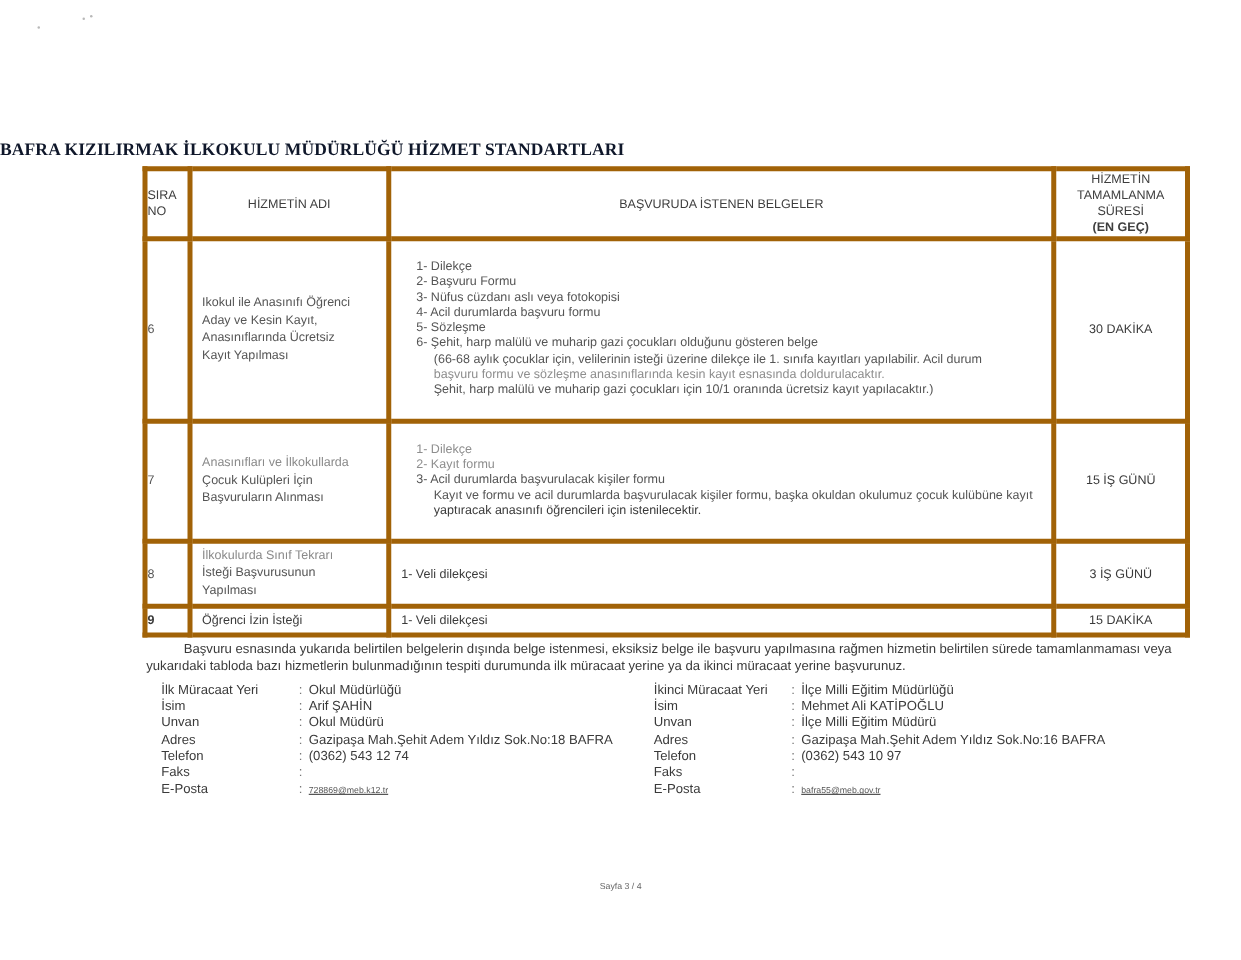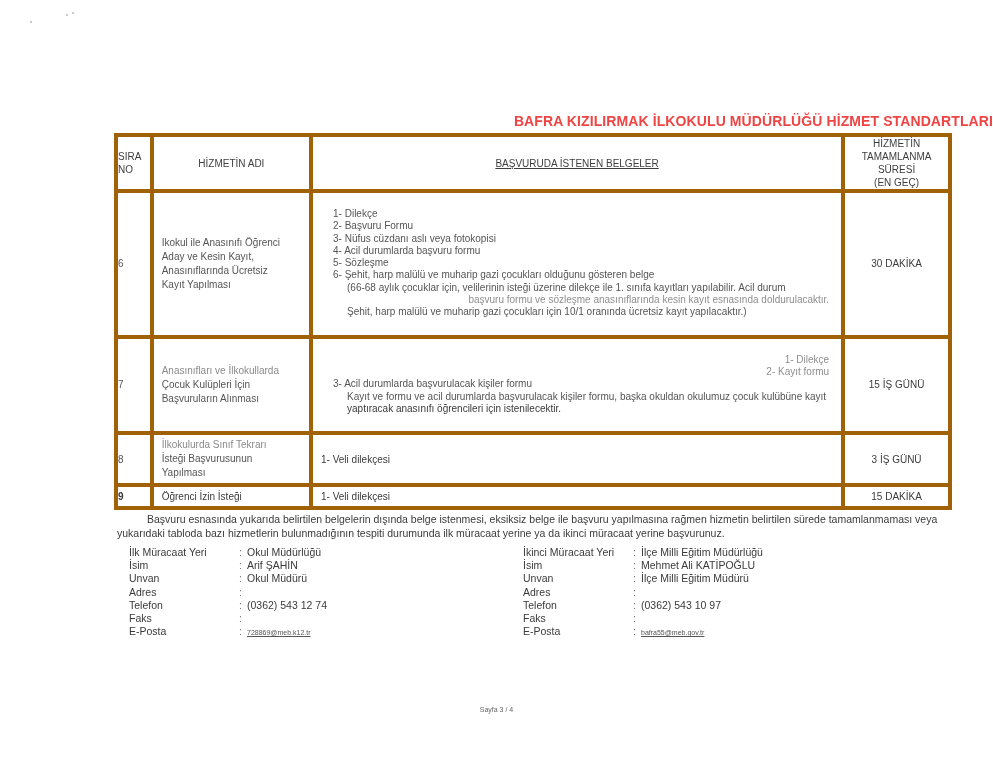--- a/index.html
+++ b/index.html
@@ -18,25 +18,26 @@
     .speck {
       position: absolute;
       width: 2px; height: 2px;
       background: #b8b8b8;
       border-radius: 50%;
     }
     .doc-title {
       position: absolute;
       left: 0; right: 0;
       top: 113px;
-      text-align: right;
+      text-align: left;
       font-size: 14px;
       font-weight: bold;
-      color: #ef4444;
+      color: #0f172a;
       letter-spacing: 0.1px;
+      font-family: Liberation Serif, serif;
     }
     table.std {
       position: absolute;
       left: 114px;
       top: 133px;
       width: 838px;
       border-collapse: collapse;
       font-size: 10px;
       color: #555;
     }
@@ -52,36 +53,36 @@
       font-weight: normal;
       color: #3e3e3e;
       height: 52px;
       font-size: 10px;
     }
     .c-no { width: 32px; text-align: left; }
     .c-name { width: 150px; text-align: left; padding-left: 8px !important; }
     .c-docs { width: 543px; text-align: left; }
     .c-time { width: 104px; text-align: center; font-weight: normal; color: #3a3a3a; }
     th.c-name { text-align: center; padding-left: 0 !important; }
-    th.c-docs { text-align: center; text-decoration: underline; }
+    th.c-docs { text-align: center; }
     th.c-time { font-weight: bold; line-height: 13px; }
-    th.c-time .sub { font-weight: normal; display: block; }
+    th.c-time .sub { font-weight: bold; display: block; }
     th.c-time .thin { font-weight: normal; display: block; }
     th.c-no { line-height: 13px; }
     .name-text { line-height: 14px; display: block; padding-right: 6px; }
     .name-faint { color: #8a8a8a; }
     .docs-list {
       list-style: none;
       margin: 12px;
       padding: 3px 0 4px 8px;
       line-height: 12.3px;
     }
     .docs-list li { margin: 0; }
     .docs-note { padding-left: 14px; }
-    .faint { color: #8e8e8e; text-align: right; }
+    .faint { color: #8e8e8e; }
     .dark { color: #3a3a3a; }
     tr.r6 td { height: 125px; }
     tr.r7 td { height: 80px; }
     tr.r8 td { height: 48px; }
     tr.r9 td { height: 19px; }
     tr.r10 td { height: 30px; }
     tr.r9, tr.r10 { }
     tr.r9 td, tr.r10 td { border-top: 2px solid #4a4a4a; }
     tr.r9 td, tr.r10 td { color: #3a3a3a; }
     tr.r9 .c-no, tr.r10 .c-no { font-weight: bold; }
@@ -241,20 +242,21 @@
       <span class="val">Arif ŞAHİN</span>
     </div>
   <div class="row">
       <span class="lbl">Unvan</span>
       <span class="colon">:</span>
       <span class="val">Okul Müdürü</span>
     </div>
   <div class="row">
       <span class="lbl">Adres</span>
       <span class="colon">:</span>
+      <span class="val">Gazipaşa Mah.Şehit Adem Yıldız Sok.No:18  BAFRA</span>
     </div>
   <div class="row">
       <span class="lbl">Telefon</span>
       <span class="colon">:</span>
       <span class="val">(0362) 543 12 74</span>
     </div>
   <div class="row">
       <span class="lbl">Faks</span>
       <span class="colon">:</span>
       <span class="val"></span>
@@ -278,20 +280,21 @@
       <span class="val">Mehmet Ali KATİPOĞLU</span>
     </div>
   <div class="row">
       <span class="lbl">Unvan</span>
       <span class="colon">:</span>
       <span class="val">İlçe Milli Eğitim Müdürü</span>
     </div>
   <div class="row">
       <span class="lbl">Adres</span>
       <span class="colon">:</span>
+      <span class="val">Gazipaşa Mah.Şehit Adem Yıldız Sok.No:16  BAFRA</span>
     </div>
   <div class="row">
       <span class="lbl">Telefon</span>
       <span class="colon">:</span>
       <span class="val">(0362) 543 10 97</span>
     </div>
   <div class="row">
       <span class="lbl">Faks</span>
       <span class="colon">:</span>
       <span class="val"></span>

